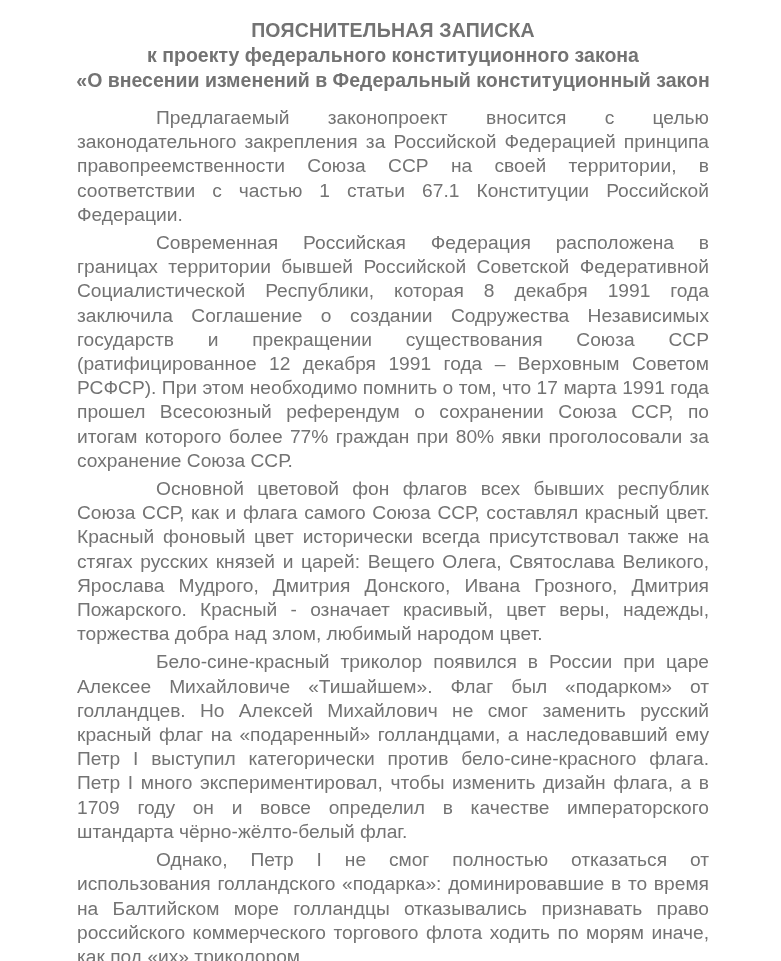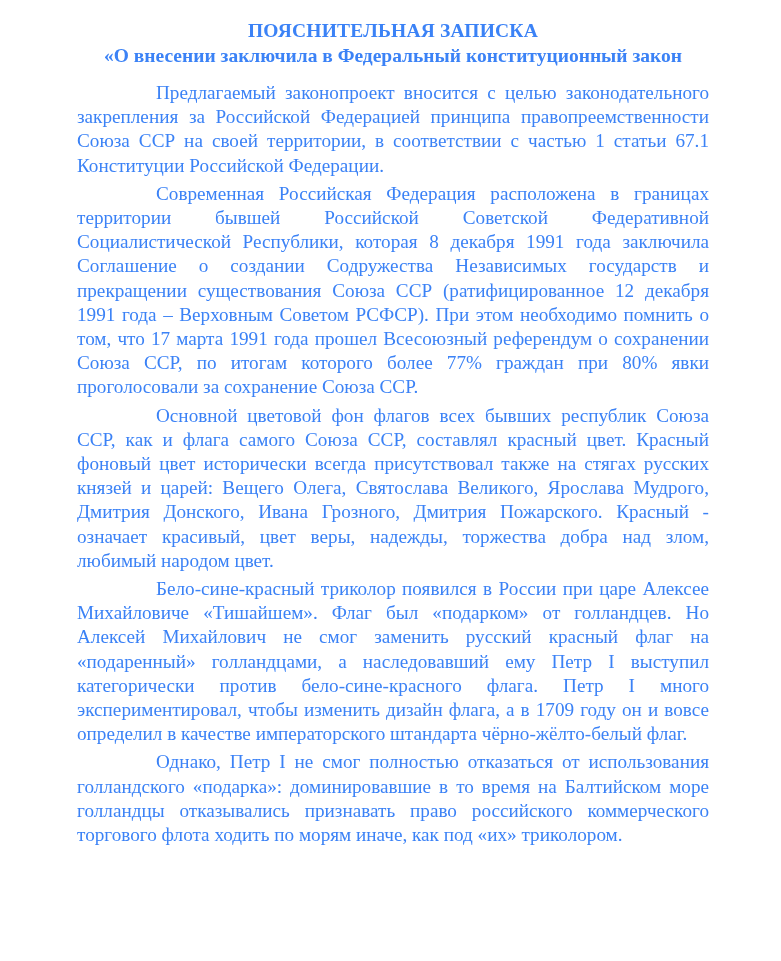--- a/index.html
+++ b/index.html
@@ -7,22 +7,22 @@
     margin: 0;
     padding: 0;
     background: #ffffff;
   }
   .page {
     position: relative;
     width: 781px;
     height: 961px;
     background: #ffffff;
     overflow: hidden;
-    font-family: Liberation Serif, serif;
-    color: #3b82f6;
+    font-family: Liberation Sans, sans-serif;
+    color: #737373;
     box-sizing: border-box;
   }
   .content {
     position: absolute;
     left: 73px;
     top: 18px;
     width: 640px;
   }
   .title-block {
     text-align: center;
@@ -49,21 +49,22 @@
   }
 </style>
 </head>
 <body>
 
 <div class="page">
   <div class="content">
 
     <div class="title-block">
       <span class="title-line title-line-1">ПОЯСНИТЕЛЬНАЯ ЗАПИСКА</span>
-      <span class="title-line title-line-3">«О внесении заключила в Федеральный конституционный закон</span>
+      <span class="title-line title-line-2">к проекту федерального конституционного закона</span>
+      <span class="title-line title-line-3">«О внесении изменений в Федеральный конституционный закон</span>
     </div>
 
     <div class="body-text">
       <p class="para">Предлагаемый законопроект вносится с целью законодательного закрепления за Российской Федерацией принципа правопреемственности Союза ССР на своей территории, в соответствии с частью 1 статьи 67.1 Конституции Российской Федерации.</p>
       <p class="para">Современная Российская Федерация расположена в границах территории бывшей Российской Советской Федеративной Социалистической Республики, которая 8 декабря 1991 года заключила Соглашение о создании Содружества Независимых государств и прекращении существования Союза ССР (ратифицированное 12 декабря 1991 года – Верховным Советом РСФСР). При этом необходимо помнить о том, что 17 марта 1991 года прошел Всесоюзный референдум о сохранении Союза ССР, по итогам которого более 77% граждан при 80% явки проголосовали за сохранение Союза ССР.</p>
       <p class="para">Основной цветовой фон флагов всех бывших республик Союза ССР, как и флага самого Союза ССР, составлял красный цвет. Красный фоновый цвет исторически всегда присутствовал также на стягах русских князей и царей: Вещего Олега, Святослава Великого, Ярослава Мудрого, Дмитрия Донского, Ивана Грозного, Дмитрия Пожарского. Красный - означает красивый, цвет веры, надежды, торжества добра над злом, любимый народом цвет.</p>
       <p class="para">Бело-сине-красный триколор появился в России при царе Алексее Михайловиче «Тишайшем». Флаг был «подарком» от голландцев. Но Алексей Михайлович не смог заменить русский красный флаг на «подаренный» голландцами, а наследовавший ему Петр I выступил категорически против бело-сине-красного флага. Петр I много экспериментировал, чтобы изменить дизайн флага, а в 1709 году он и вовсе определил в качестве императорского штандарта чёрно-жёлто-белый флаг.</p>
       <p class="para">Однако, Петр I не смог полностью отказаться от использования голландского «подарка»: доминировавшие в то время на Балтийском море голландцы отказывались признавать право российского коммерческого торгового флота ходить по морям иначе, как под «их» триколором.</p>
 
     </div>

